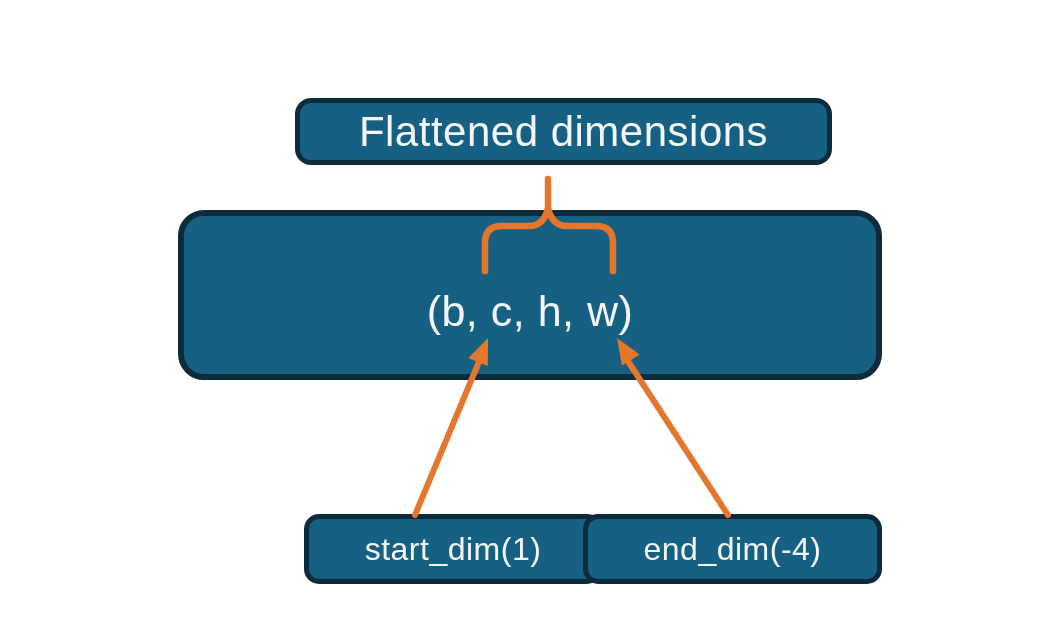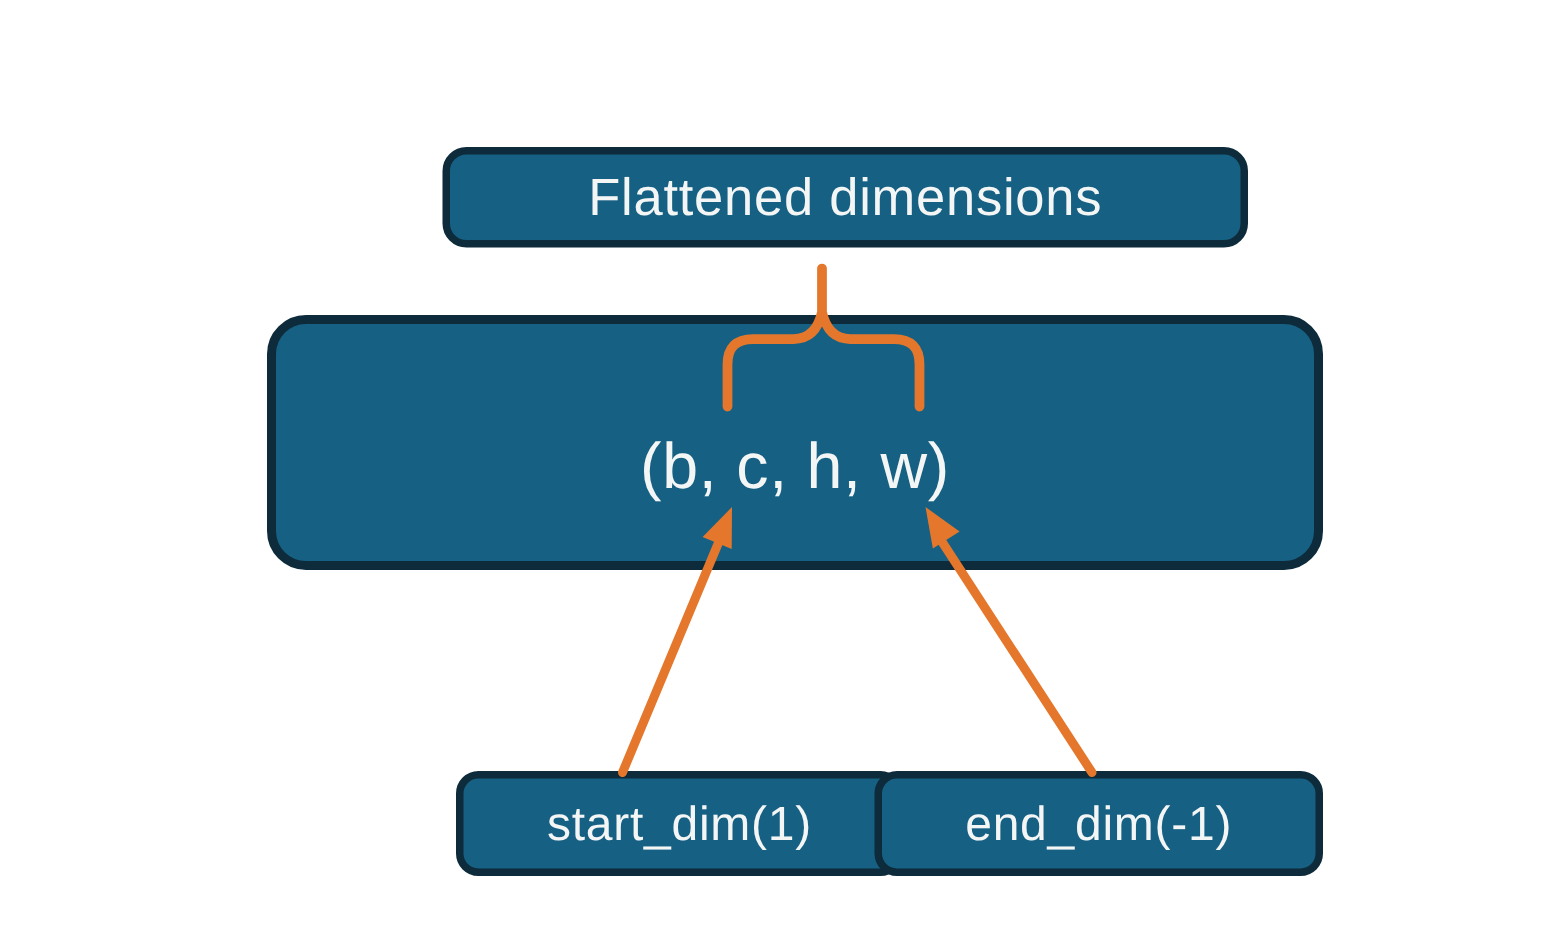--- a/index.html
+++ b/index.html
@@ -28,21 +28,21 @@
   .node .label {
     white-space: nowrap;
     letter-spacing: 0.5px;
   }
   .title-box {
     left: 295px;
     top: 98px;
     width: 537px;
     height: 67px;
     border-radius: 16px;
-    font-size: 35px;
+    font-size: 42px;
   }
   .tensor-box {
     left: 178px;
     top: 210px;
     width: 704px;
     height: 170px;
     border-width: 6px;
     border-radius: 26px;
     font-size: 43px;
     padding-top: 32px;
@@ -84,21 +84,21 @@
 
   <div class="node tensor-box">
     <span class="label">(b, c, h, w)</span>
   </div>
 
   <div class="node start-box">
     <span class="label">start_dim(1)</span>
   </div>
 
   <div class="node end-box">
-    <span class="label">end_dim(-1)</span>
+    <span class="label">end_dim(-4)</span>
   </div>
 
   <svg class="annotation-layer" viewBox="0 0 1038 632" xmlns="http://www.w3.org/2000/svg">
 
     <path d="M485 271 L485 243 Q485 226 502 226 L529 226 Q544 226 548 208 L548 179
              M613 271 L613 243 Q613 226 596 226 L567 226 Q552 226 548 208" fill="none" stroke-width="6.5" stroke-linecap="round" stroke-linejoin="round" stroke="#E5772C"></path>
 
     <line x1="415" y1="515" x2="481" y2="357" stroke-width="6" stroke-linecap="round" stroke="#E5772C"></line>
     <polygon points="488,338 487.8,366 468.4,358" fill="#E5772C"></polygon>
 

